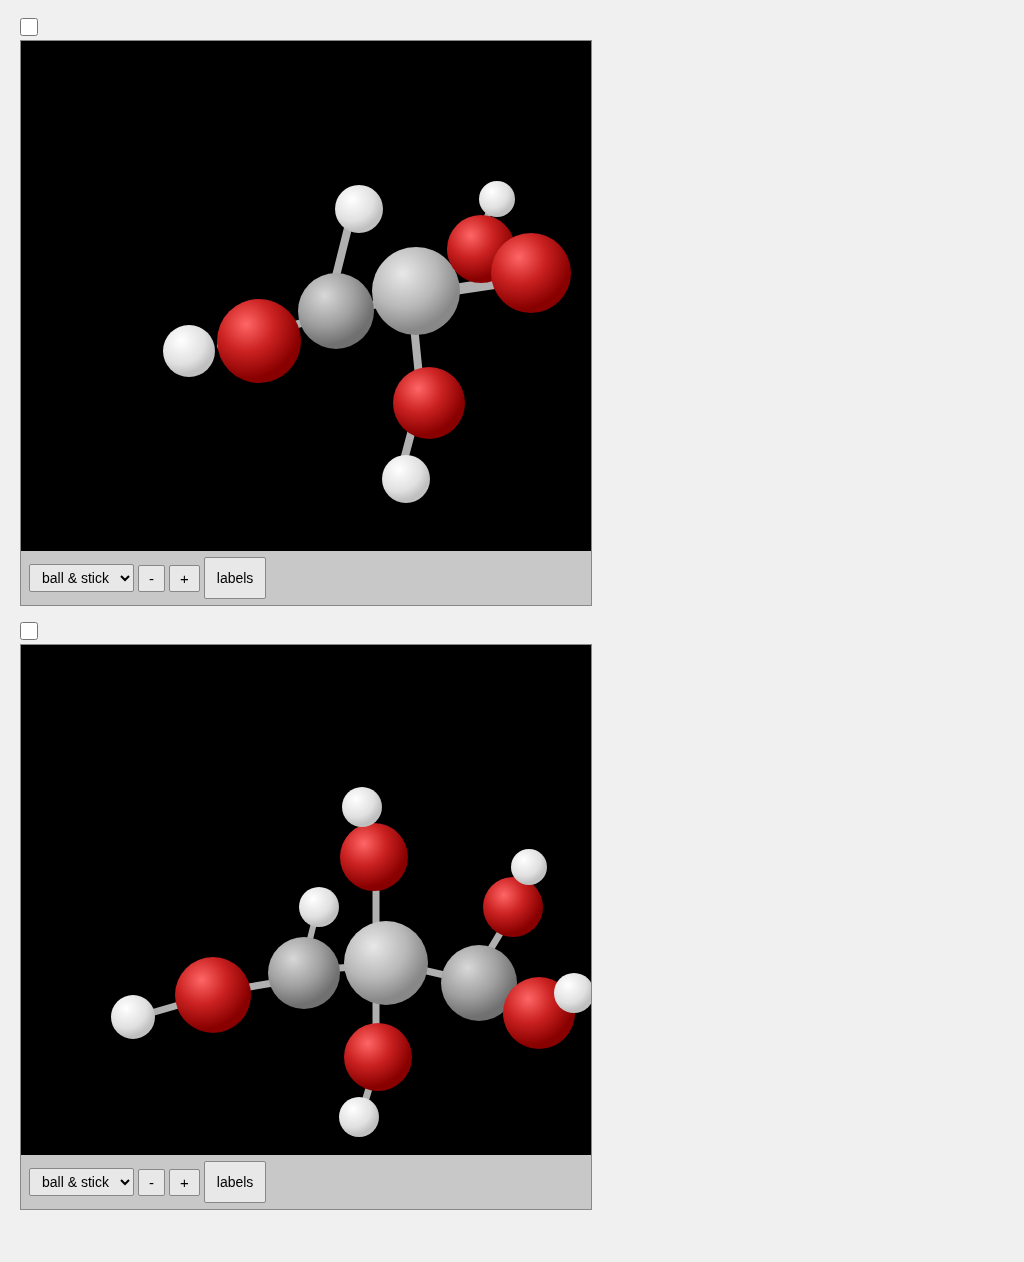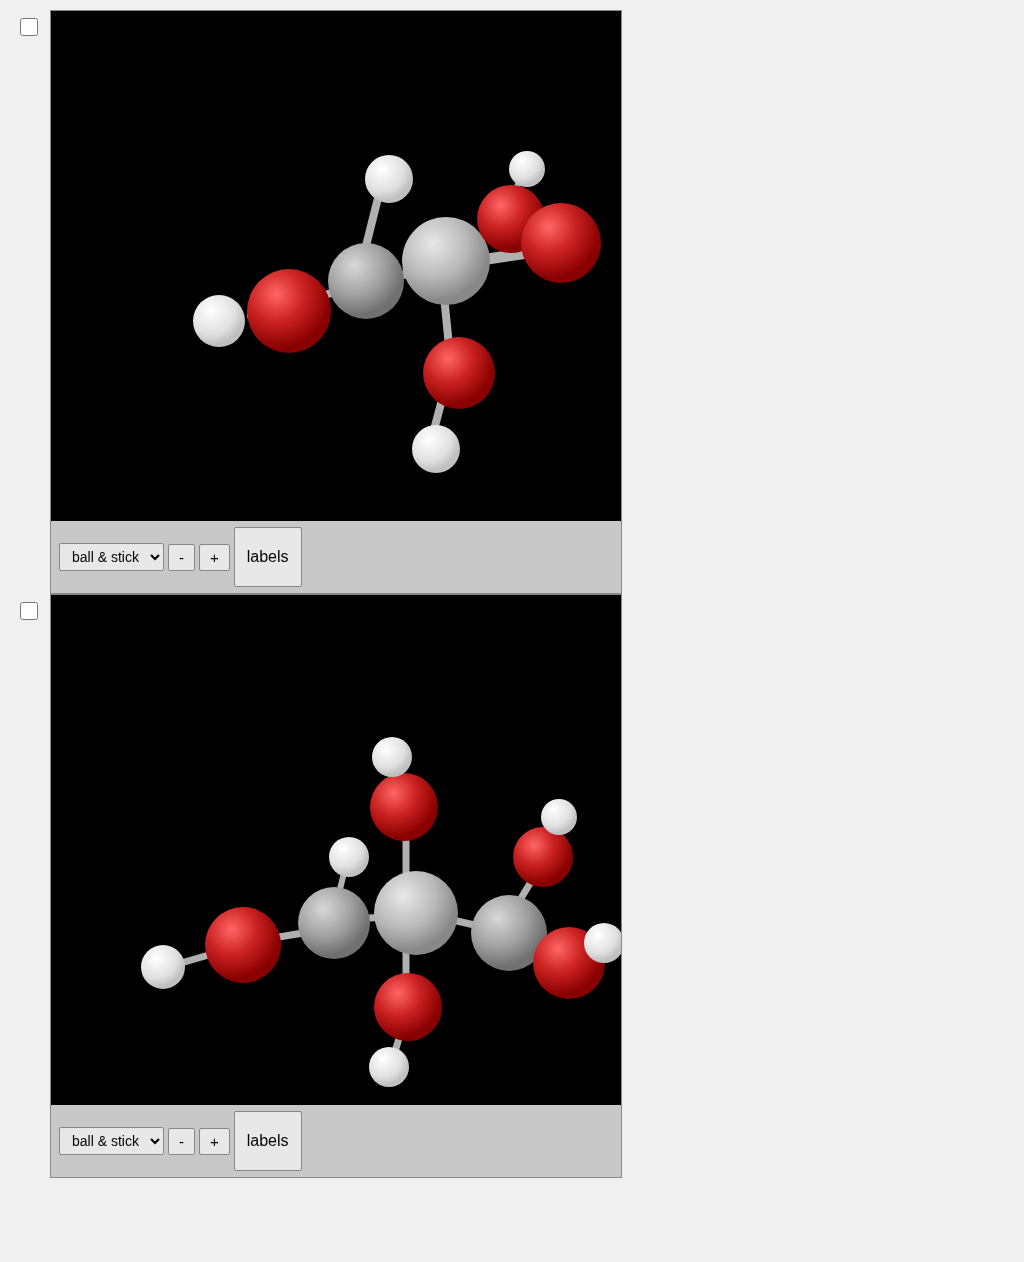--- a/index.html
+++ b/index.html
@@ -14,22 +14,23 @@
       width: 1024px;
       min-height: 1262px;
       display: flex;
       flex-direction: column;
       align-items: flex-start;
       padding: 10px 0;
     }
 
     .molecule-card {
       display: flex;
-      flex-direction: row;
+      flex-direction: column;
       align-items: flex-start;
+      margin-bottom: 8px;
       width: 730px;
       margin-left: 20px;
     }
 
     .checkbox-area {
       width: 30px;
       padding-top: 8px;
       flex-shrink: 0;
     }
 
@@ -78,22 +79,22 @@
       padding: 4px 10px;
       font-size: 15px;
       background: #e8e8e8;
       border: 1px solid #888;
       border-radius: 2px;
       cursor: pointer;
       font-weight: normal;
     }
 
     .labels-btn {
-      padding: 20px 12px;
-      font-size: 16px;
+      padding: 12px 12px;
+      font-size: 14px;
       background: #e8e8e8;
       border: 1px solid #888;
       border-radius: 2px;
       cursor: pointer;
     }
 
     
     .molecule-svg {
       width: 100%;
       height: 100%;

